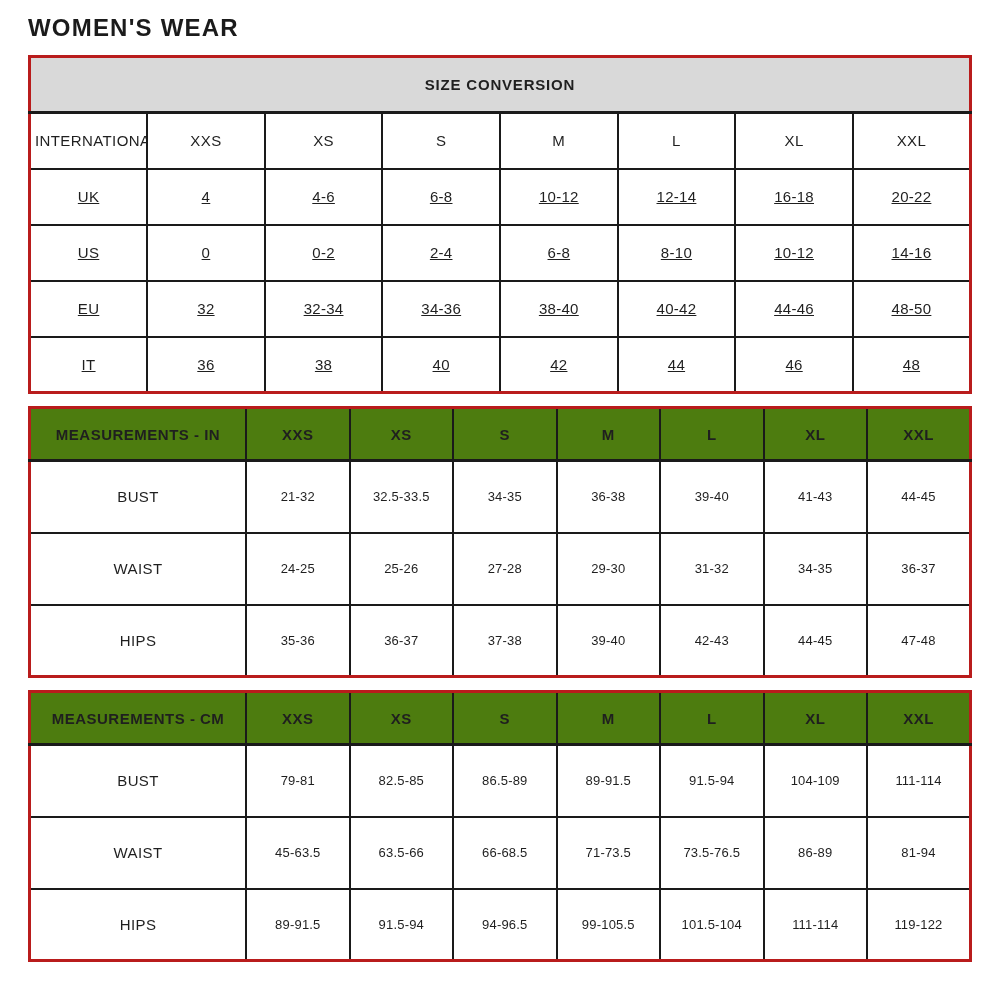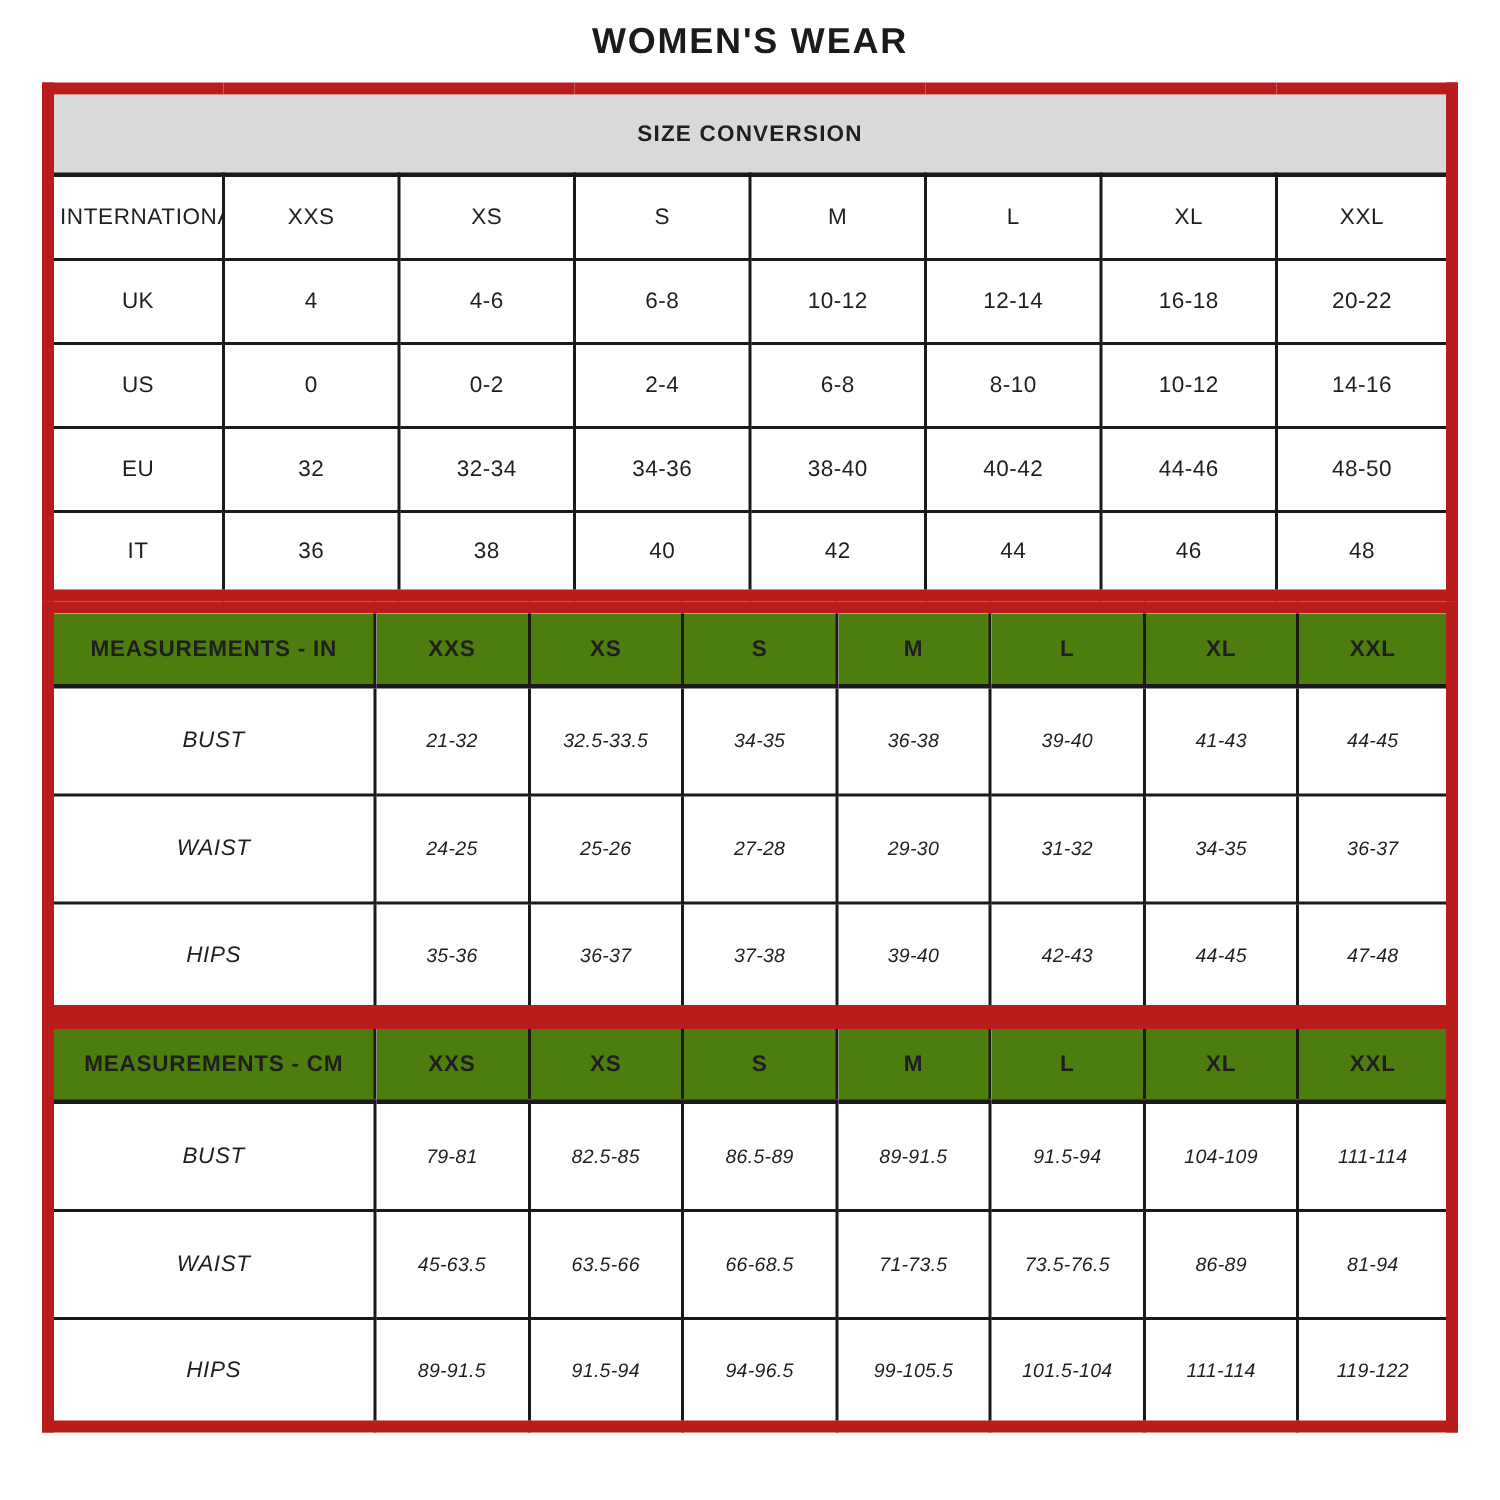--- a/index.html
+++ b/index.html
@@ -10,32 +10,32 @@
     color: #1f1f1f;
   }
   .page {
     width: 1000px;
     height: 1000px;
     box-sizing: border-box;
     padding: 14px 28px 0 28px;
     background: #ffffff;
   }
   .page-title {
-    text-align: center;
     font-size: 24px;
     font-weight: 700;
     letter-spacing: 1.2px;
     margin: 0 0 13px 0;
     color: #1b1b1b;
   }
   table {
     width: 100%;
     border-collapse: collapse;
     table-layout: fixed;
-    border: 8px solid #b91c1c;
+    border: 3px solid #b91c1c;
+    margin-bottom: 12px;
   }
   th, td {
     border: 2px solid #1a1a1a;
     text-align: center;
     vertical-align: middle;
     padding: 0 4px;
     overflow: hidden;
   }
   
   .banner {
@@ -47,25 +47,25 @@
     border-bottom-width: 3px;
   }
   
   #size-conversion tr { height: 56px; }
   #size-conversion tr.cols th {
     background: #ffffff;
     font-weight: 400;
     font-size: 15px;
     letter-spacing: 0.4px;
   }
-  #size-conversion td { font-size: 15px; letter-spacing: 0.3px; }
+  #size-conversion td { font-size: 15px; letter-spacing: 0.3px; text-decoration: underline; }
   #size-conversion .col-first { width: 17.9%; }
   
   .meas thead tr { height: 53px; }
-  .meas tbody tr { height: 72px; font-style: italic; }
+  .meas tbody tr { height: 72px; }
   .meas thead th {
     background: #4d7c0f;
     font-weight: 700;
     font-size: 15px;
     letter-spacing: 0.5px;
     border-bottom-width: 3px;
   }
   .meas .col-first { width: 21.9%; }
   .meas td.row-label { font-size: 15px; letter-spacing: 0.4px; }
   .meas td.value { font-size: 13px; letter-spacing: 0.2px; }

